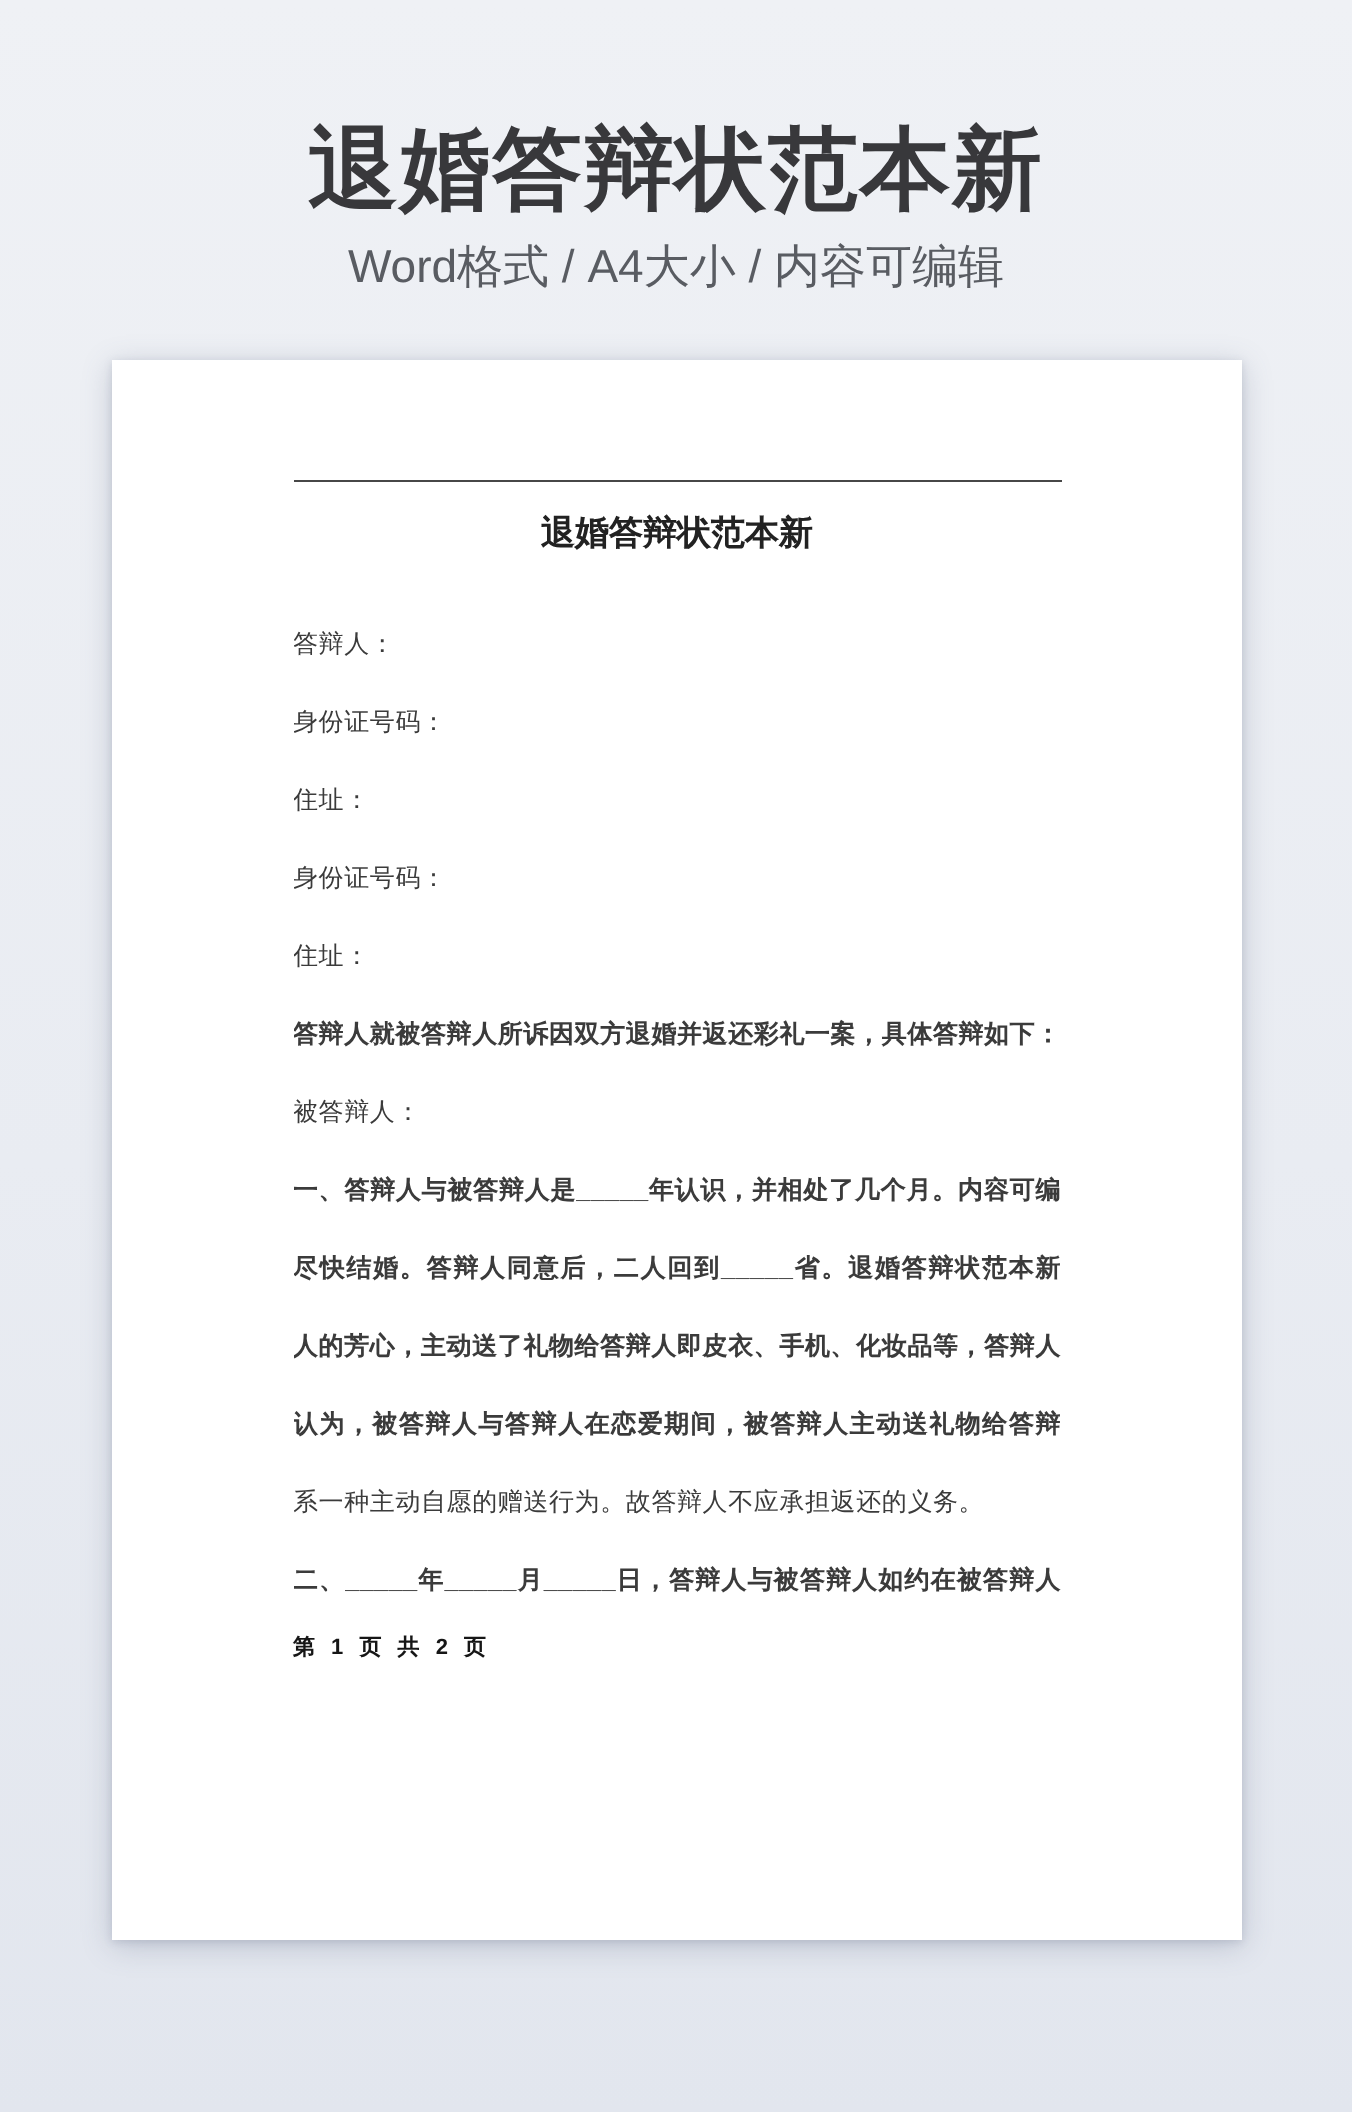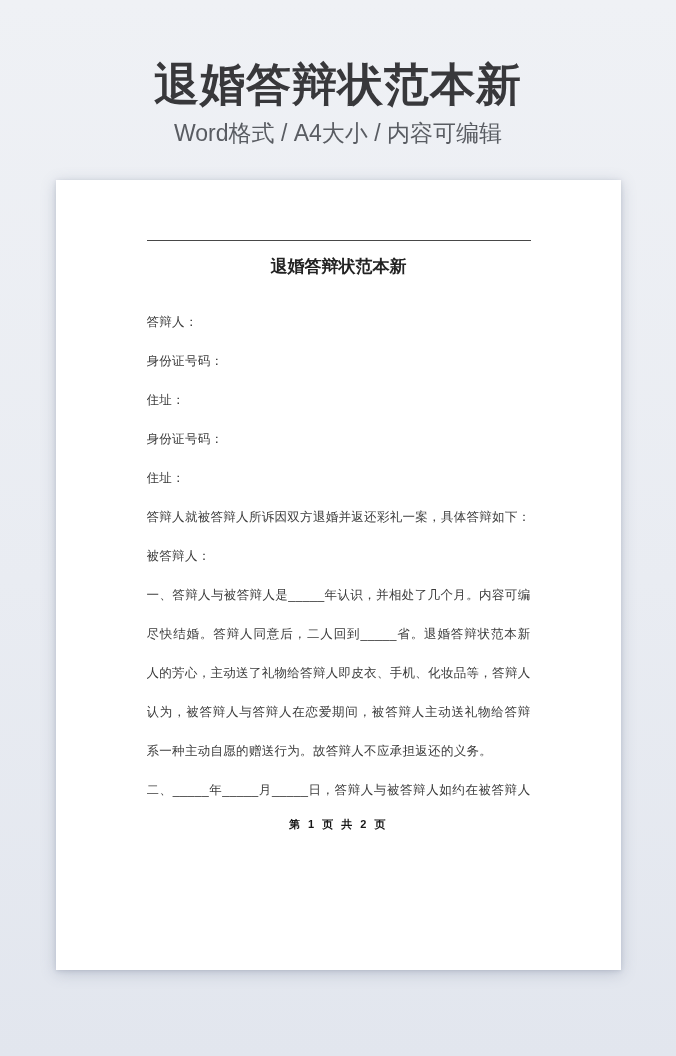--- a/index.html
+++ b/index.html
@@ -66,24 +66,25 @@
   .doc-line {
     height: 29px;
     overflow: hidden;
     text-align: left;
     white-space: normal;
     margin-top: 10px;
   }
   .doc-line.fill {
     text-align: justify;
     text-align-last: justify;
+    font-weight: bold;
   }
   .doc-footer {
     margin-top: 8px;
-    text-align: center;
+    text-align: left;
     font-size: 11px;
     line-height: 22px;
     font-weight: 700;
     letter-spacing: 2.5px;
     color: #161616;
   }
 </style>
 </head>
 <body>
 

